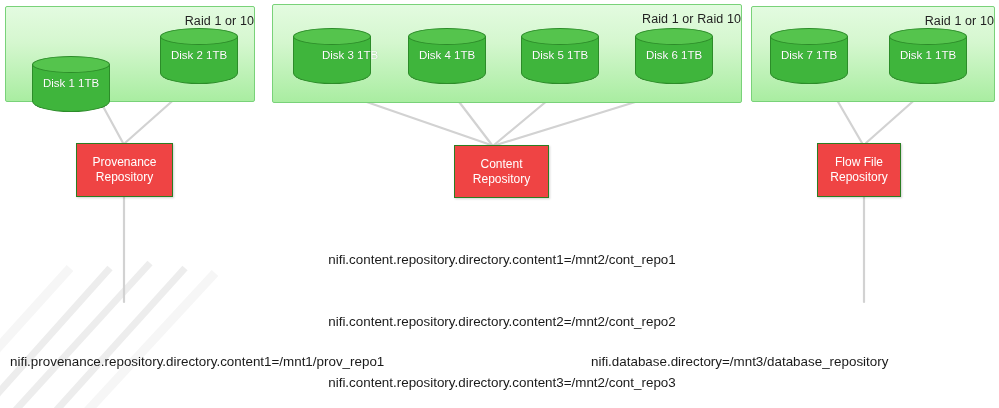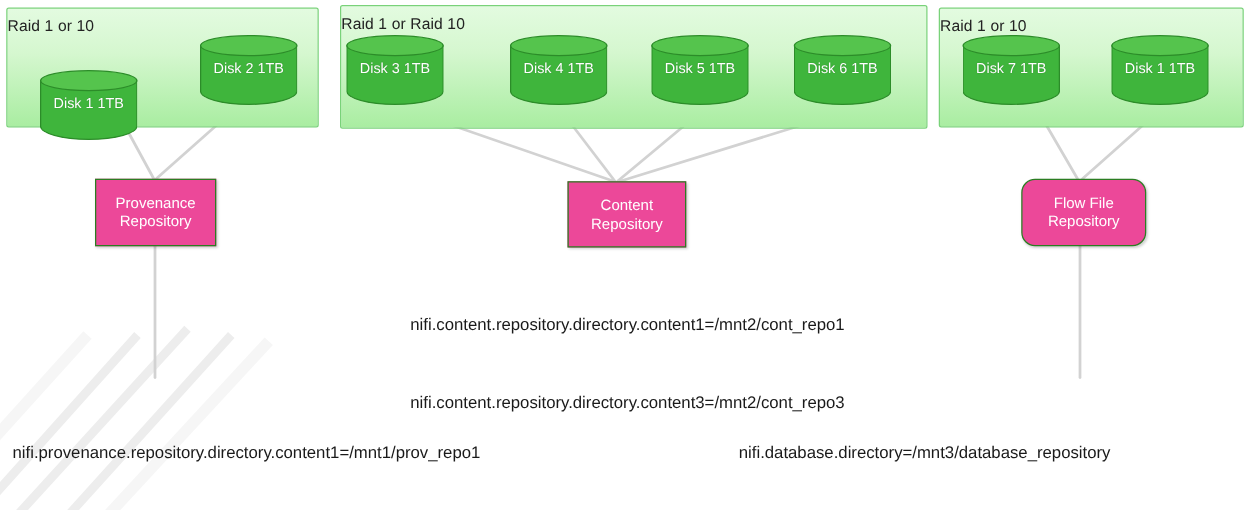--- a/index.html
+++ b/index.html
@@ -48,21 +48,21 @@
     border: 1px solid #79d279;
     border-radius: 2px;
     background: linear-gradient(180deg, #e3fbe0 0%, #d5f7cf 38%, #a9eda1 100%);
     z-index: 2;
   }
   .raid-title {
     position: absolute;
     left: 0;
     right: 0;
     top: 7px;
-    text-align: left;
+    text-align: right;
     font-size: 12.5px;
     color: #222222;
     letter-spacing: 0.1px;
   }
 
   
   .disk {
     position: absolute;
     width: 78px;
     height: 56px;
@@ -101,21 +101,21 @@
     font-size: 11.5px;
     line-height: 14px;
     z-index: 4;
     text-shadow: 0 0 1px rgba(0,0,0,0.25);
   }
 
   
   .repo-box {
     position: absolute;
     box-sizing: border-box;
-    background: #ec4899;
+    background: #ef4444;
     border: 1.5px solid #2b7d22;
     box-shadow: 1px 1px 2px rgba(0,0,0,0.18);
     color: #ffffff;
     font-size: 12px;
     line-height: 15px;
     text-align: center;
     display: flex;
     align-items: center;
     justify-content: center;
     z-index: 3;
@@ -186,21 +186,21 @@
     <div class="cyl-top"></div>
     <div class="cyl-label">
       <span>Disk 2</span>
       <span>1TB</span>
     </div>
   </div>
 
   <div class="raid-panel" style="left:272px; top:4px; width:470px; height:99px;">
     <div class="raid-title">Raid 1 or Raid 10</div>
   </div>
-  <div class="disk" style="left:277px; top:28px;">
+  <div class="disk" style="left:293px; top:28px;padding-left:36px;">
     <div class="cyl-body"></div>
     <div class="cyl-top"></div>
     <div class="cyl-label">
       <span>Disk 3</span>
       <span>1TB</span>
     </div>
   </div>
   <div class="disk" style="left:408px; top:28px;">
     <div class="cyl-body"></div>
     <div class="cyl-top"></div>
@@ -253,29 +253,30 @@
     </div>
   </div>
 
   <div class="repo-box" style="left:454px; top:145px; width:95px; height:53px;">
     <div>
       <span>Content</span>
       <span>Repository</span>
     </div>
   </div>
 
-  <div class="repo-box" style="left:817px; top:143px; width:100px; height:54px;border-radius:11px;">
+  <div class="repo-box" style="left:817px; top:143px; width:84px; height:54px;">
     <div>
       <span>Flow File</span>
       <span>Repository</span>
     </div>
   </div>
 
   <div class="textblock centered" style="left:262px; top:209px; width:480px;">
     <div>nifi.content.repository.directory.content1=/mnt2/cont_repo1</div>
+    <div>nifi.content.repository.directory.content2=/mnt2/cont_repo2</div>
     <div>nifi.content.repository.directory.content3=/mnt2/cont_repo3</div>
     
   </div>
 
   <div class="textblock" style="left:10px; top:311px;">
     <div>nifi.provenance.repository.directory.content1=/mnt1/prov_repo1</div>
     
   </div>
 
   <div class="textblock" style="left:591px; top:311px;">

